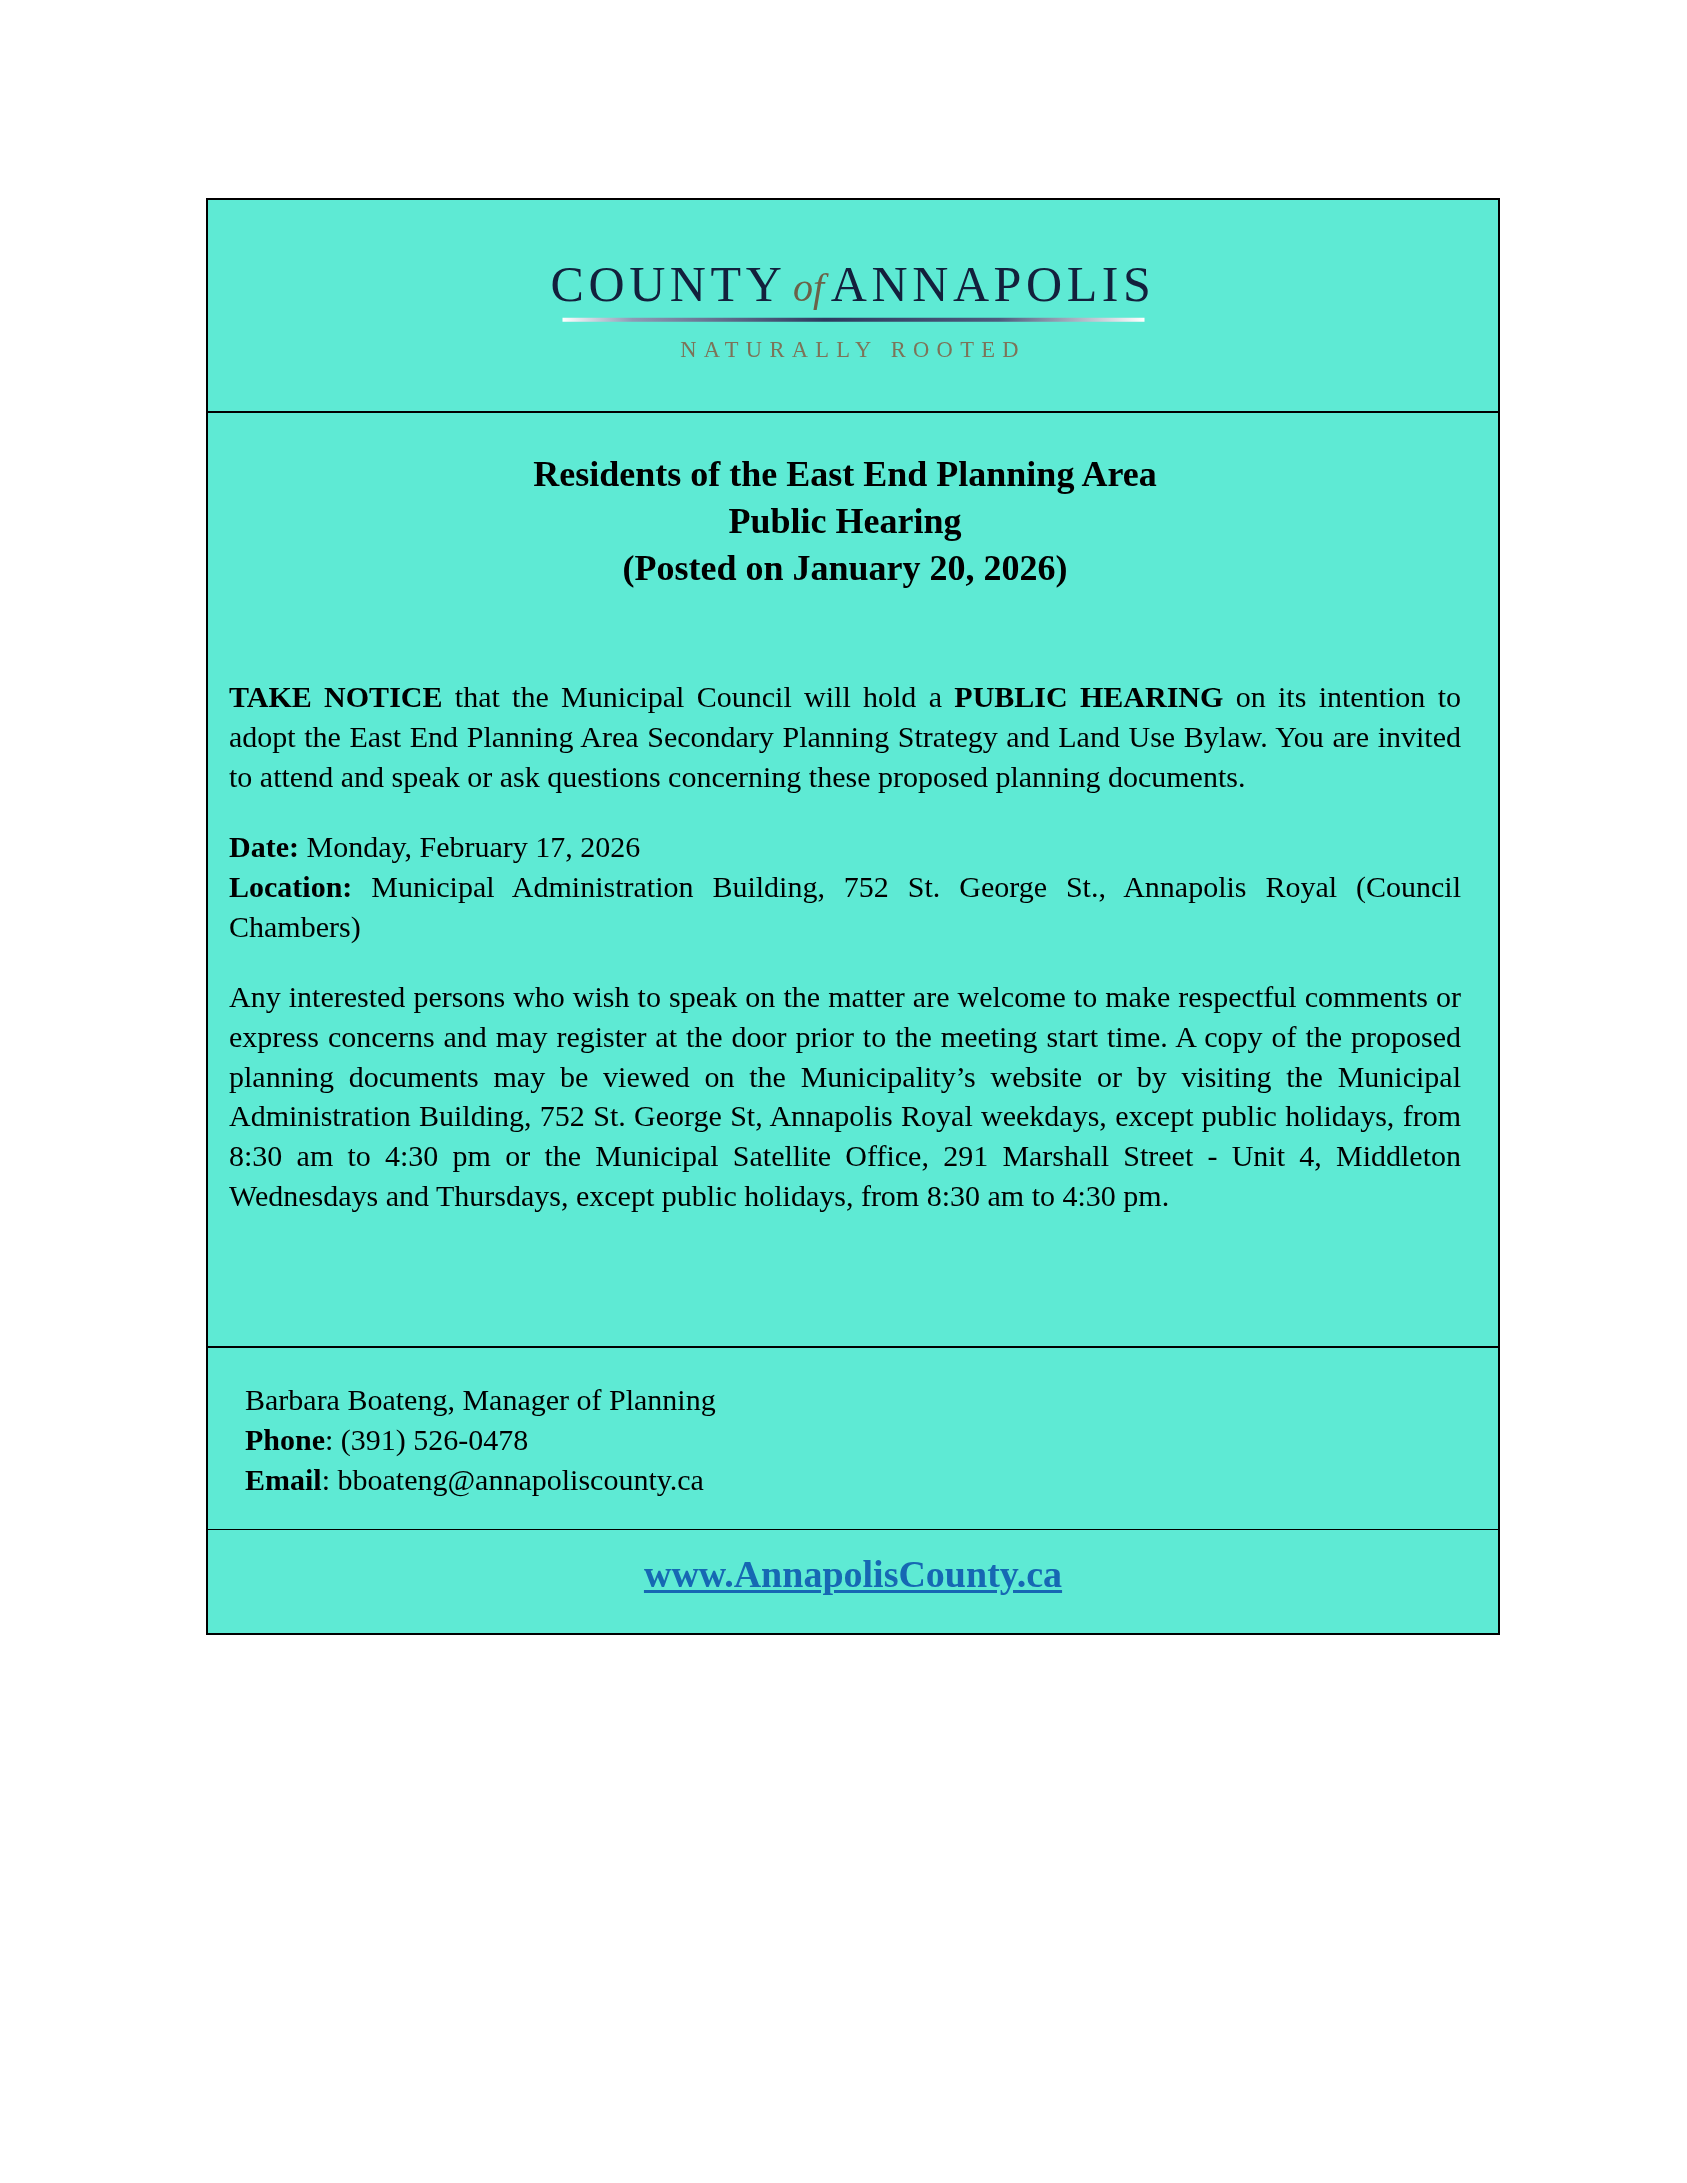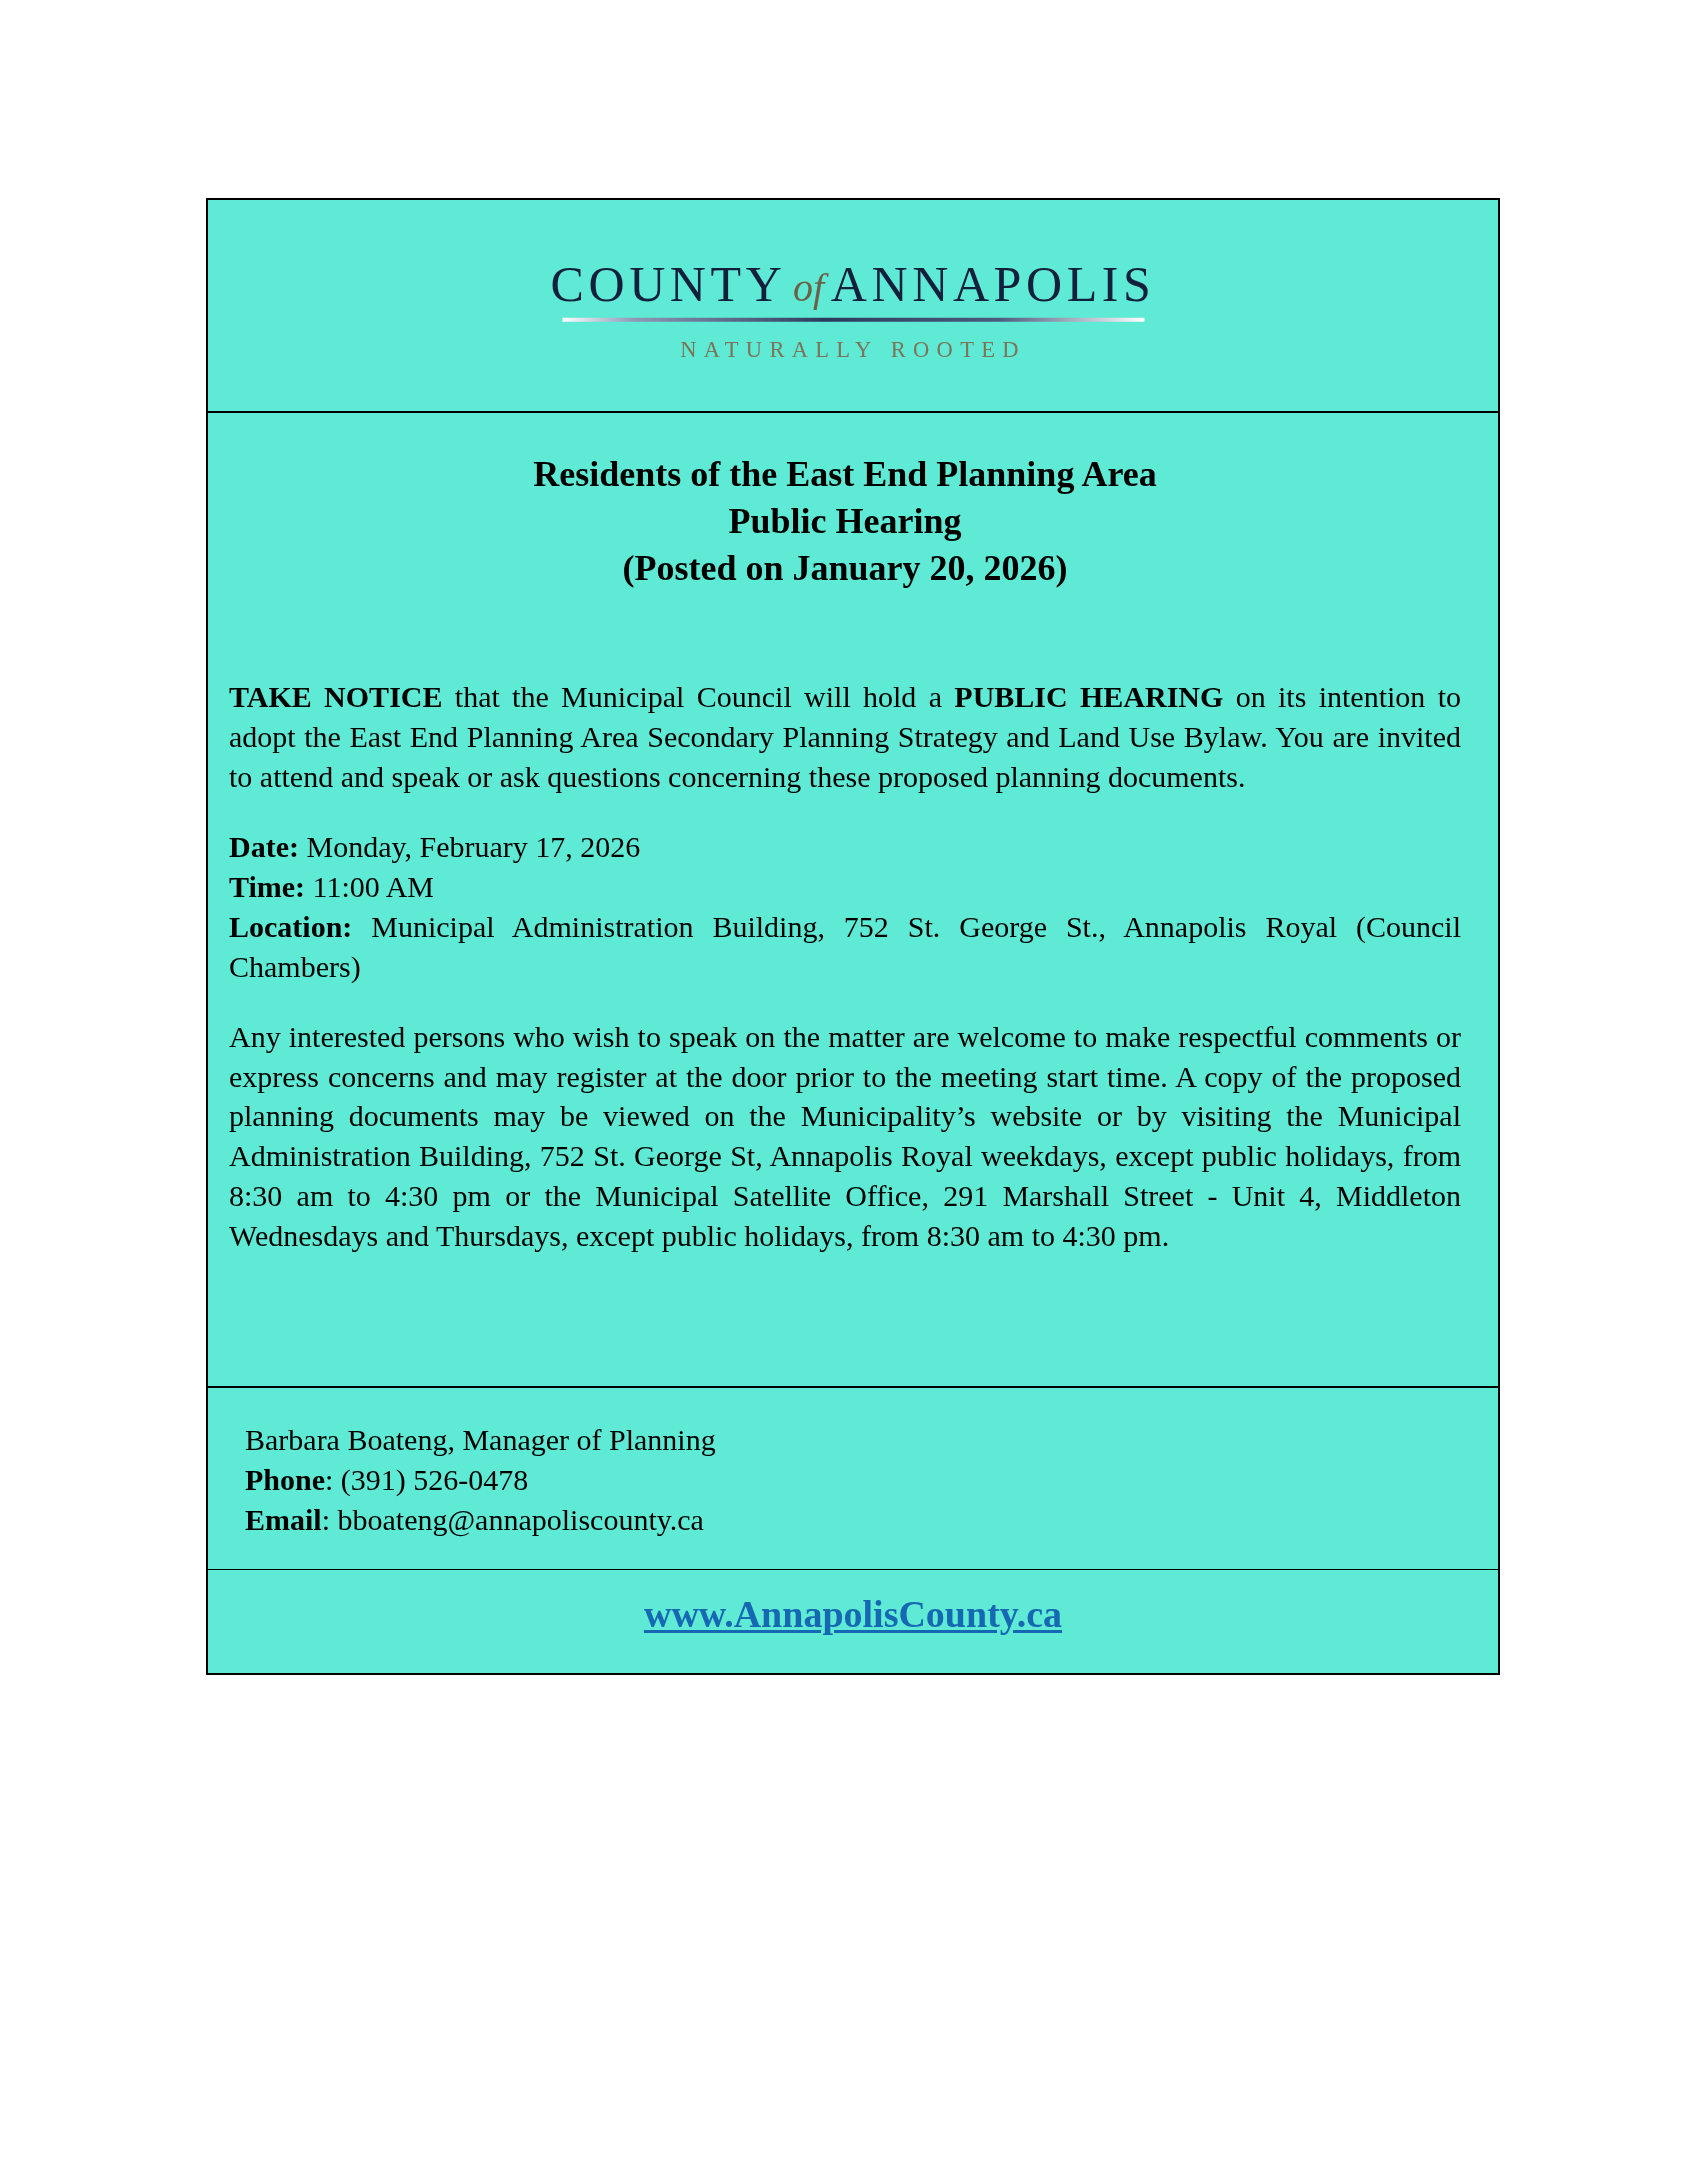--- a/index.html
+++ b/index.html
@@ -183,21 +183,20 @@
       </div>
 
       <div class="spacer-after-title"></div>
 
       <p class="body-para"><b>TAKE NOTICE</b><span> that the Municipal Council will hold a </span><b>PUBLIC HEARING</b><span> on its intention to adopt the East End Planning Area Secondary Planning Strategy and Land Use Bylaw. You are invited to attend and speak or ask questions concerning these proposed planning documents.</span></p>
 
       <div class="para-gap"></div>
 
       <div class="detail-lines">
         <span class="dline"><span class="lbl">Date:</span><span> Monday, February 17, 2026</span></span>
-        <span class="dline"><span class="lbl">Time:</span><span> 11:00 AM</span></span>
         <span class="dline loc"><span class="lbl">Location:</span><span> Municipal Administration Building, 752 St. George St., Annapolis Royal (Council Chambers)</span></span>
       </div>
 
       <div class="para-gap"></div>
 
       <p class="body-para">Any interested persons who wish to speak on the matter are welcome to make respectful comments or express concerns and may register at the door prior to the meeting start time. A copy of the proposed planning documents may be viewed on the Municipality’s website or by visiting the Municipal Administration Building, 752 St. George St, Annapolis Royal weekdays, except public holidays, from 8:30 am to 4:30 pm or the Municipal Satellite Office, 291 Marshall Street - Unit 4, Middleton Wednesdays and Thursdays, except public holidays, from 8:30 am to 4:30 pm.</p>
 
       <div class="spacer-bottom-body"></div>
     </div>
 

